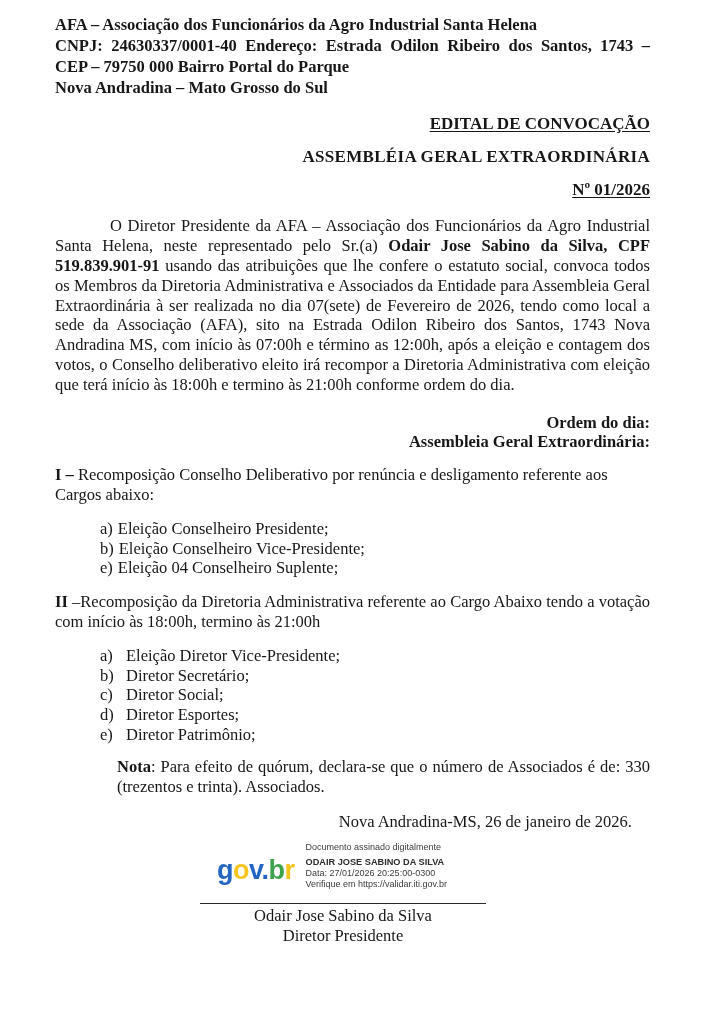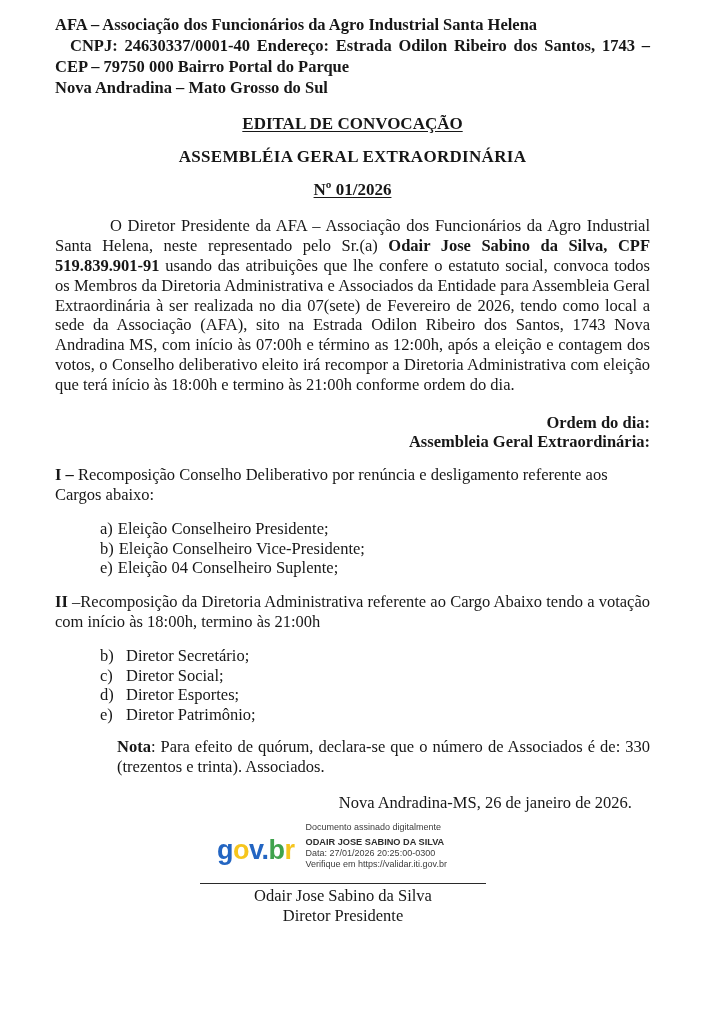--- a/index.html
+++ b/index.html
@@ -8,22 +8,22 @@
     width:702px;height:1000px;
     padding:14px 52px 0 55px;
     background:#ffffff;
     font-family:"Liberation Serif", serif;
     font-size:16.5px;
     line-height:19.8px;
     color:#171717;
     overflow:hidden;
   }
   .org-header{font-weight:bold;line-height:21px;}
-  .org-just{text-align:justify;text-align-last:justify;margin-left:15px;}
-  .title{text-align:center;font-weight:bold;font-size:17px;}
+  .org-just{text-align:justify;text-align-last:justify;}
+  .title{text-align:right;font-weight:bold;font-size:17px;}
   .t-main{margin-top:16px;}
   .t-sub{margin-top:13px;letter-spacing:0.3px;}
   .t-num{margin-top:13px;}
   .u{text-decoration:underline;text-underline-offset:2px;}
   .intro{margin-top:17px;text-align:justify;text-indent:55px;}
   .agenda-heading{margin-top:18px;text-align:right;font-weight:bold;}
   .sect1{margin-top:13px;}
   .sect2{margin-top:14px;text-align:justify;}
   .list{margin:14px 0 0 45px;}
   .list .m{display:inline-block;}
@@ -82,20 +82,21 @@
     <div><span class="m">a)</span><span>Eleição Conselheiro Presidente;</span></div>
     <div><span class="m">b)</span><span>Eleição Conselheiro Vice-Presidente;</span></div>
     <div><span class="m">e)</span><span>Eleição 04 Conselheiro Suplente;</span></div>
   </div>
 
   <div class="sect2">
     <b>II </b><span>–Recomposição da Diretoria Administrativa referente ao Cargo Abaixo tendo a votação com início às 18:00h, termino às 21:00h</span>
   </div>
 
   <div class="list list2">
+    <div><span class="m">a)</span><span>Eleição Diretor Vice-Presidente;</span></div>
     <div><span class="m">b)</span><span>Diretor Secretário;</span></div>
     <div><span class="m">c)</span><span>Diretor Social;</span></div>
     <div><span class="m">d)</span><span>Diretor Esportes;</span></div>
     <div><span class="m">e)</span><span>Diretor Patrimônio;</span></div>
   </div>
 
   <div class="note">
     <b>Nota</b><span>: Para efeito de quórum, declara-se que o número de Associados é de: 330 (trezentos e trinta). Associados.</span>
   </div>
 

